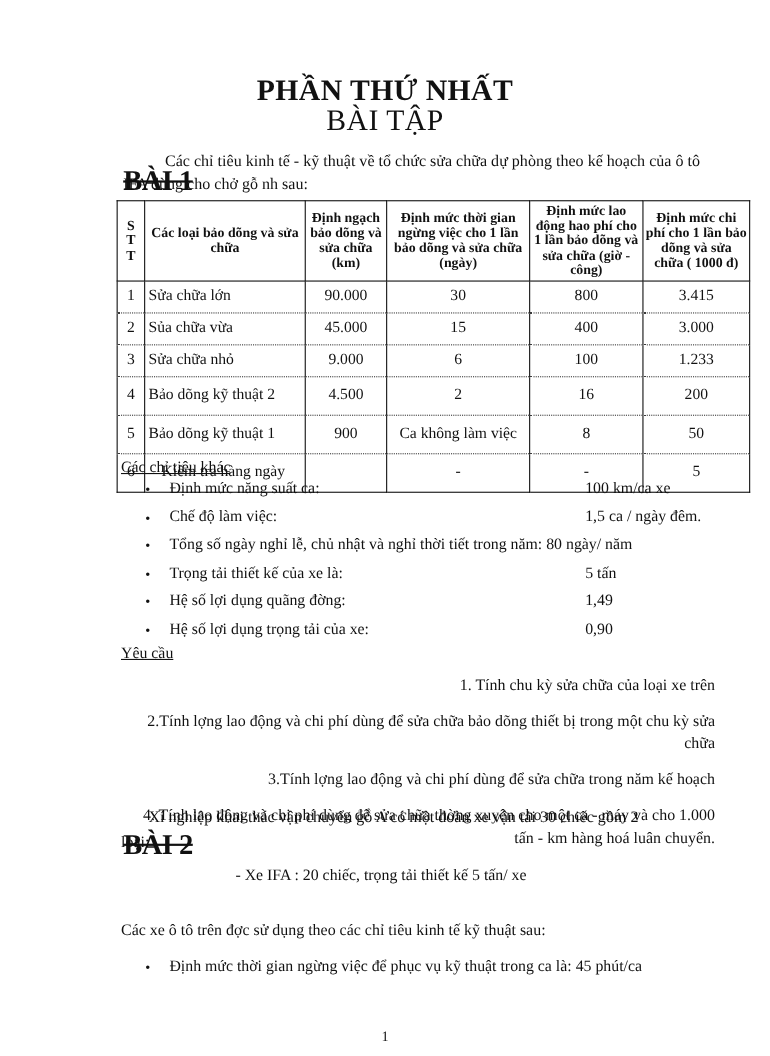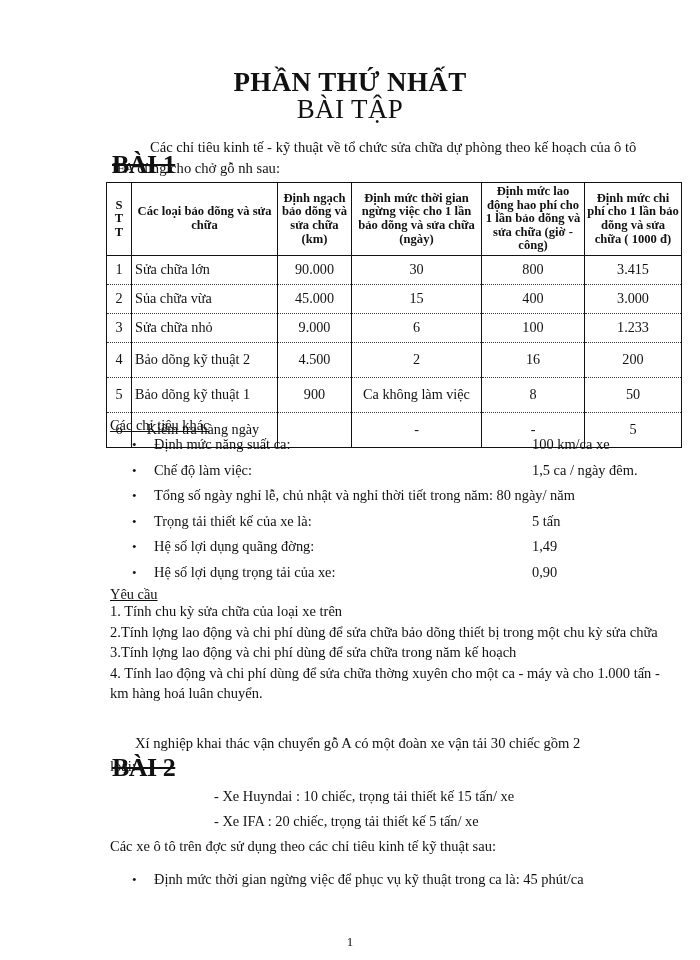--- a/index.html
+++ b/index.html
@@ -180,21 +180,21 @@
 
   
   .reqs {
     position: absolute;
     left: 110px;
     top: 601px;
     width: 552px;
     font-size: 14.5px;
     line-height: 20.5px;
   }
-  .req-item { margin: 0; }
+  .req-item { margin: 12px; text-align: right; }
 
   
   .sublines {
     position: absolute;
     left: 214px;
     top: 784px;
     font-size: 14.4px;
     line-height: 25px;
   }
   .loai-line {
@@ -340,21 +340,20 @@
     <p class="req-item">2.Tính lợng   lao động và chi phí dùng để sửa chữa bảo dõng   thiết bị trong một chu kỳ sửa chữa</p>
     <p class="req-item">3.Tính lợng   lao động và chi phí dùng để sửa chữa trong năm kế hoạch</p>
     <p class="req-item">4. Tính lao động và chi phí dùng để sửa chữa thờng   xuyên cho một ca - máy và cho 1.000 tấn - km hàng hoá luân chuyển.</p>
   </div>
 
   <div class="para intro2">Xí nghiệp khai thác vận chuyển gỗ A có một đoàn xe vận tải 30 chiếc gồm 2</div>
   <div class="bai-head" id="bai2-head">BÀI 2</div>
   <div class="loai-line">loại:</div>
 
   <div class="sublines">
-    <div>- Xe Huyndai : 10 chiếc, trọng tải thiết kế 15 tấn/ xe</div>
     <div>- Xe IFA : 20 chiếc, trọng tải thiết kế 5 tấn/ xe</div>
   </div>
 
   <div class="usage-line">Các xe ô tô trên đợc   sử dụng theo các chỉ tiêu kinh tế kỹ thuật sau:</div>
 
   <div class="bullets" id="bai2-list">
     <div class="b-row">
       <span class="b-dot">•</span>
       <span class="b-inline">Định mức thời gian ngừng việc để phục vụ kỹ thuật trong ca là: 45 phút/ca</span>
     </div>

